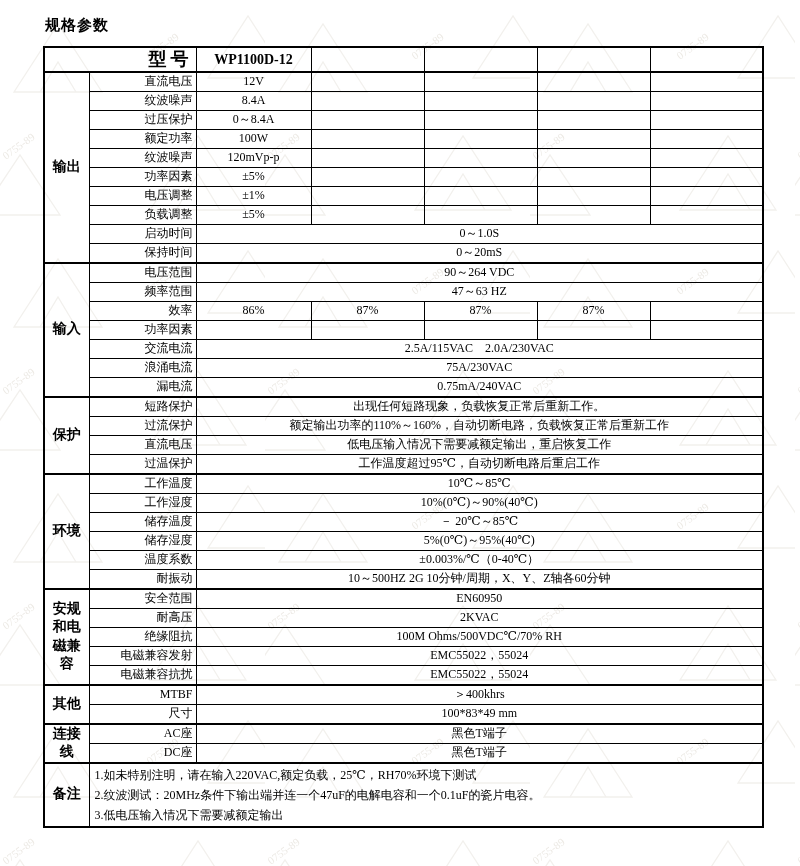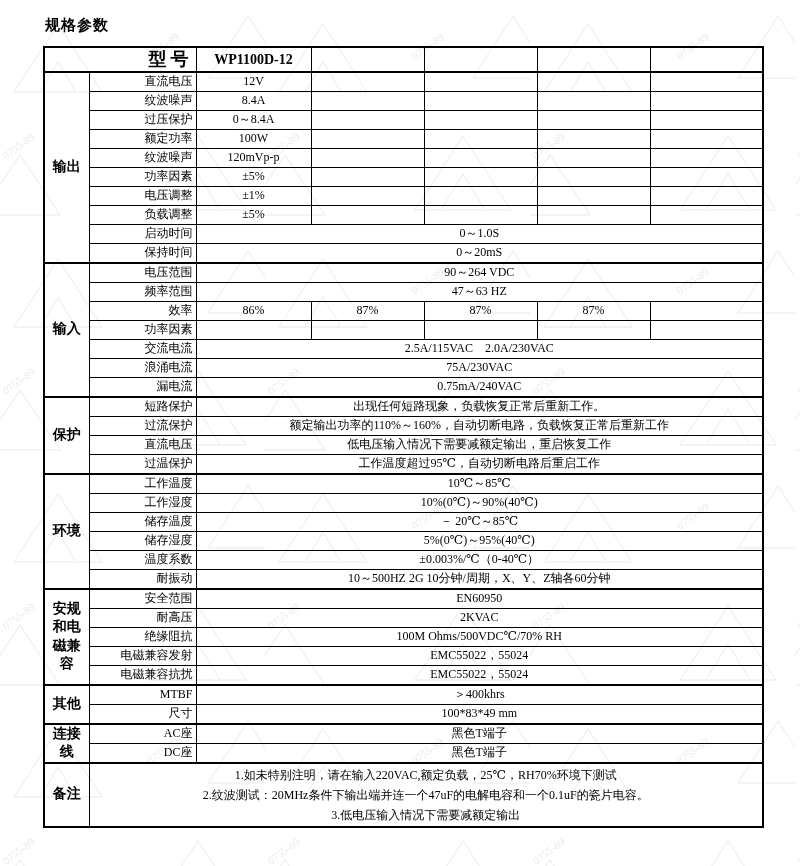--- a/index.html
+++ b/index.html
@@ -33,21 +33,21 @@
   .lab { text-align:right; }
   .val { text-align:center; }
   .ctr { text-align:center; }
   .model-label { text-align:right; font-weight:bold; font-size:18px; letter-spacing:4px; }
   .model-val { font-weight:bold; font-size:14px; text-align:center; }
   tr.notes-row { height:58px; }
   td.notes-cell {
     vertical-align:top; white-space:normal; text-align:left;
     padding:1px 5px; line-height:20px;
   }
-  td.notes-cell div { white-space:nowrap;text-align:center; }
+  td.notes-cell div { white-space:nowrap; }
 </style>
 </head>
 <body>
 
 <svg class="watermark" width="800" height="866" aria-hidden="true">
   <defs>
     <pattern id="wm" width="265" height="235" patternUnits="userSpaceOnUse">
       <g fill="none" stroke="#c9c2b4" stroke-width="1.3" opacity="0.55">
         <path d="M14 92 L58 24 L102 92 Z"></path>
         <path d="M40 92 L58 62 L76 92"></path>

